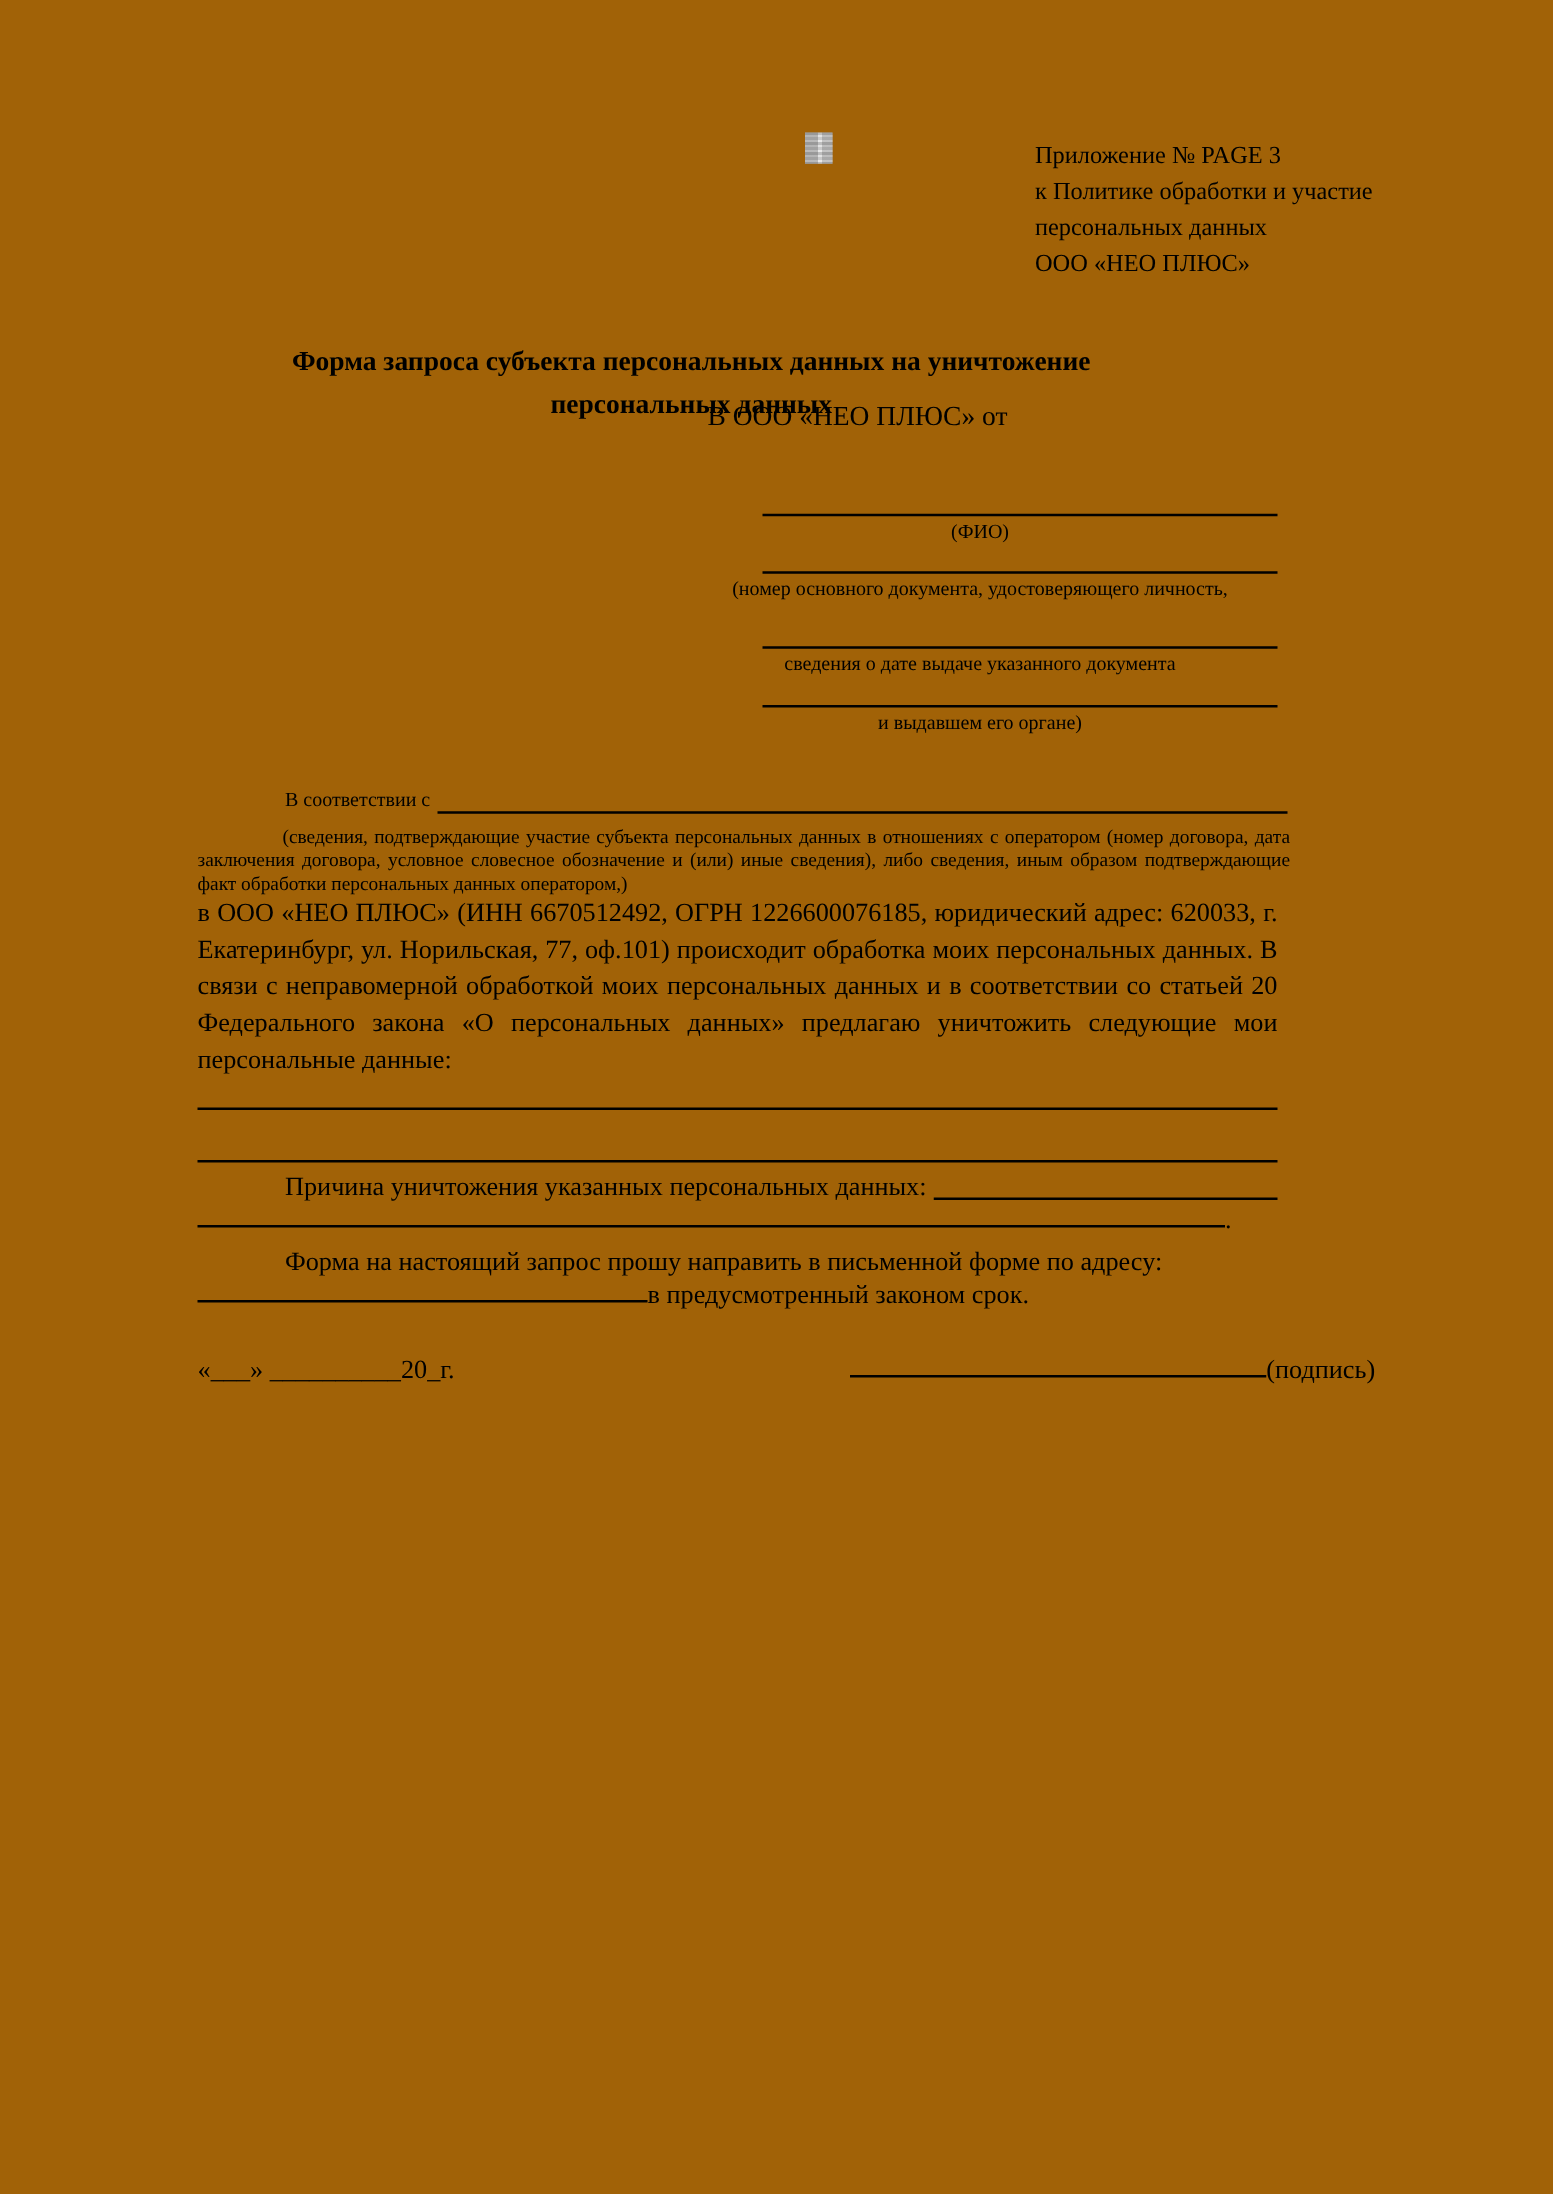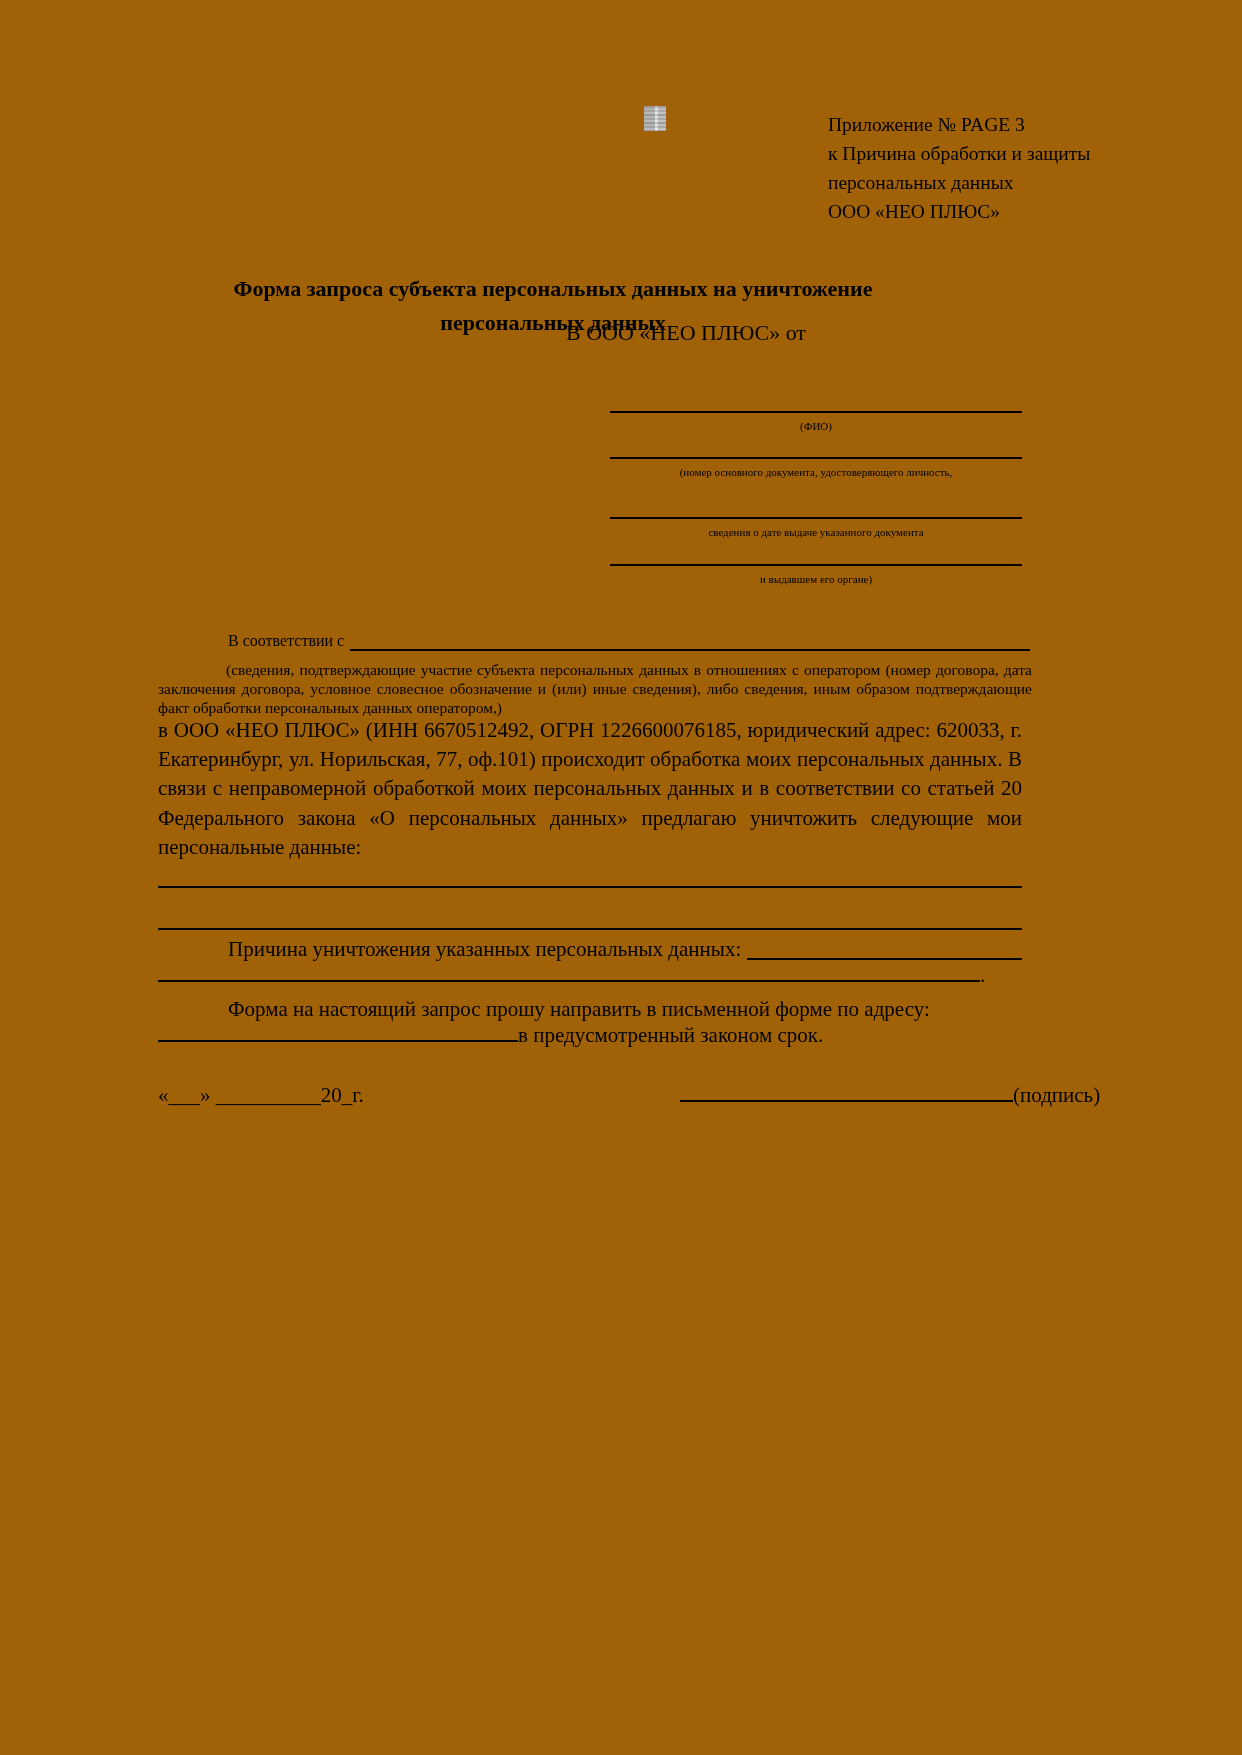--- a/index.html
+++ b/index.html
@@ -12,21 +12,21 @@
   .blur-icon{
     left:644px;top:106px;width:22px;height:25px;
     background:
       linear-gradient(90deg, rgba(140,140,140,.55) 0 48%, rgba(220,220,220,.4) 48% 62%, rgba(150,150,150,.5) 62% 100%),
       repeating-linear-gradient(180deg,#a9a9a9 0 2px,#e6e6e6 2px 4px,#bdbdbd 4px 6px,#f1f1f1 6px 8px);
   }
   .appendix{left:828px;top:110px;font-size:19.5px;line-height:29px;white-space:nowrap;}
   .title{left:158px;top:272px;width:790px;text-align:center;font-weight:bold;font-size:22px;line-height:34px;}
   .addressee{left:460px;top:320px;width:452px;text-align:center;font-size:22px;}
   .fline{left:610px;width:412px;height:0;border-top:2px solid #000;}
-  .fcap{left:610px;width:412px;text-align:center;font-size:11px;line-height:18px;}
+  .fcap{left:578px;width:412px;text-align:center;font-size:16px;line-height:18px;}
   .accordance{left:158px;top:628px;width:872px;display:flex;font-size:16px;line-height:26px;}
   .accordance .lbl{padding-left:70px;white-space:nowrap;}
   .fill{flex:1;border-bottom:2px solid #000;margin:0 0 3px 6px;}
   .smallnote{left:158px;top:660px;width:874px;font-size:15.5px;line-height:19px;text-align:justify;text-indent:68px;}
   .mainpar{left:158px;top:716px;width:864px;font-size:21px;line-height:29.2px;text-align:justify;}
   .hr{left:158px;width:864px;height:0;border-top:2.5px solid #000;}
   .reason{left:158px;top:936px;width:864px;display:flex;font-size:21px;line-height:27px;}
   .reason .lbl{padding-left:70px;white-space:nowrap;}
   .lineperiod{left:158px;top:962px;width:864px;font-size:21px;line-height:27px;}
   .u{display:inline-block;border-bottom:2.5px solid #000;height:18px;vertical-align:baseline;}
@@ -39,21 +39,21 @@
 </style>
 </head>
 <body>
 
 <div class="page">
 
   <div class="abs blur-icon"></div>
 
   <div class="abs appendix">
     <div>Приложение №  PAGE 3</div>
-    <div>к Причина обработки и защиты</div>
+    <div>к Политике обработки и участие</div>
     <div>персональных данных</div>
     <div>ООО «НЕО ПЛЮС»</div>
   </div>
 
   <div class="abs title">
     <div>Форма запроса субъекта персональных данных на уничтожение</div>
     <div>персональных данных</div>
   </div>
 
   <div class="abs addressee">В ООО «НЕО ПЛЮС» от</div>

